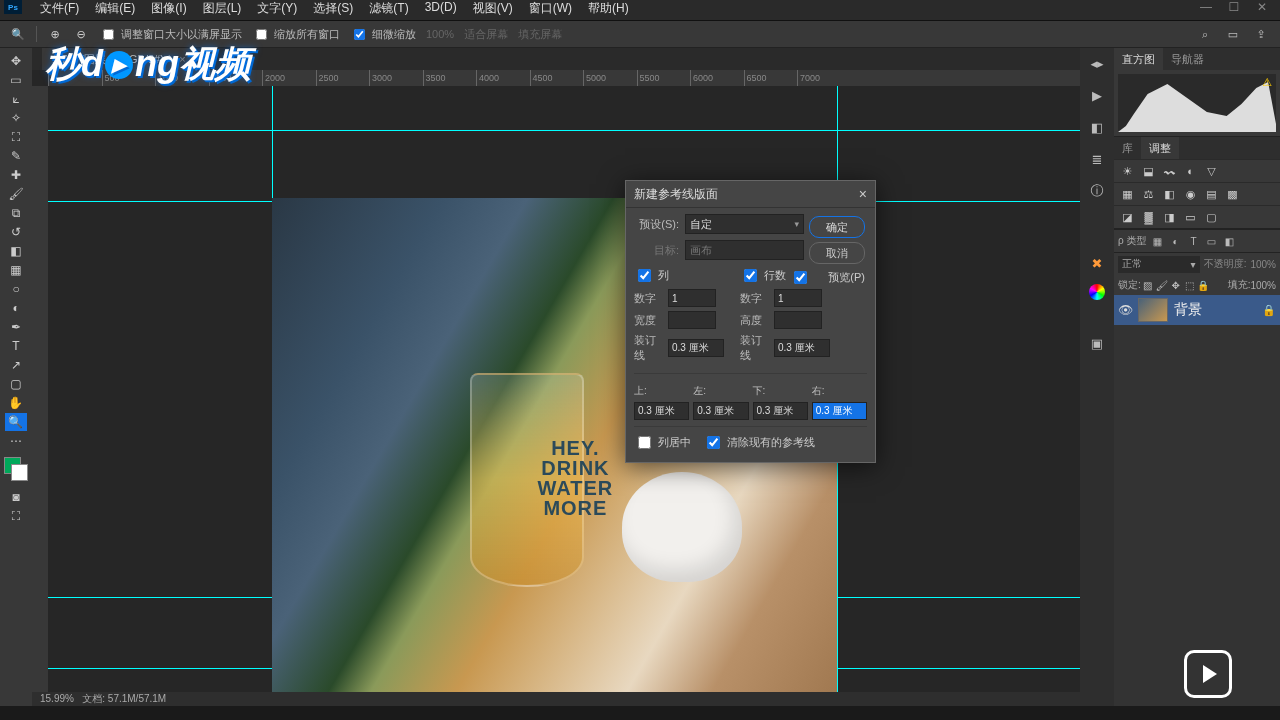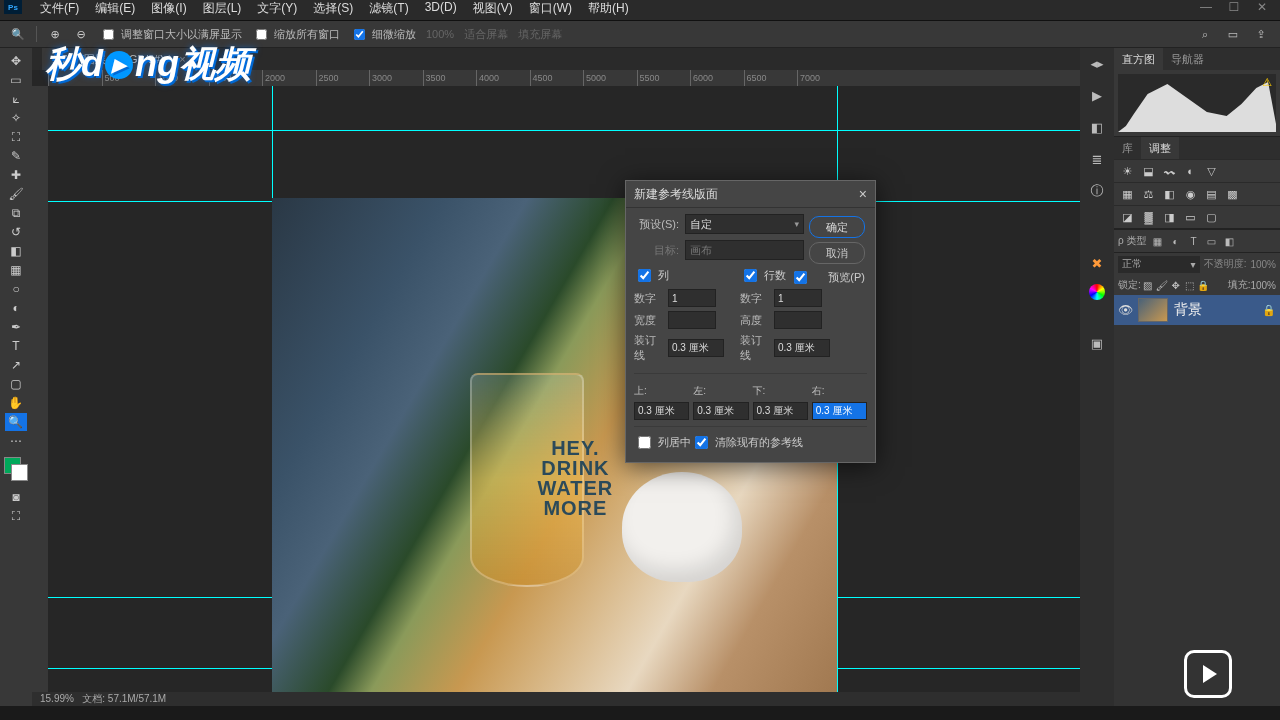--- a/index.html
+++ b/index.html
@@ -385,21 +385,21 @@
           <div class="mh">右:</div>
       </div>
       <div class="marginrow">
         <input class="dinput" style="flex: 1 1 0%;" value="0.3 厘米">
         <input class="dinput" style="flex: 1 1 0%;" value="0.3 厘米">
         <input class="dinput" style="flex: 1 1 0%;" value="0.3 厘米">
         <input class="dinput sel" style="flex: 1 1 0%;" value="0.3 厘米">
       </div>
     </div>
 
-    <div class="section" style="display:flex;align-items:center">
+    <div class="section" style="display:flex;gap:12px;align-items:center">
       <label style="display:flex;align-items:center;gap:4px">
           <input type="checkbox" style="">
           <span>列居中</span>
         </label>
       <label style="display:flex;align-items:center;gap:4px">
           <input type="checkbox" checked="" style="">
           <span>清除现有的参考线</span>
         </label>
     </div>
   </div>

